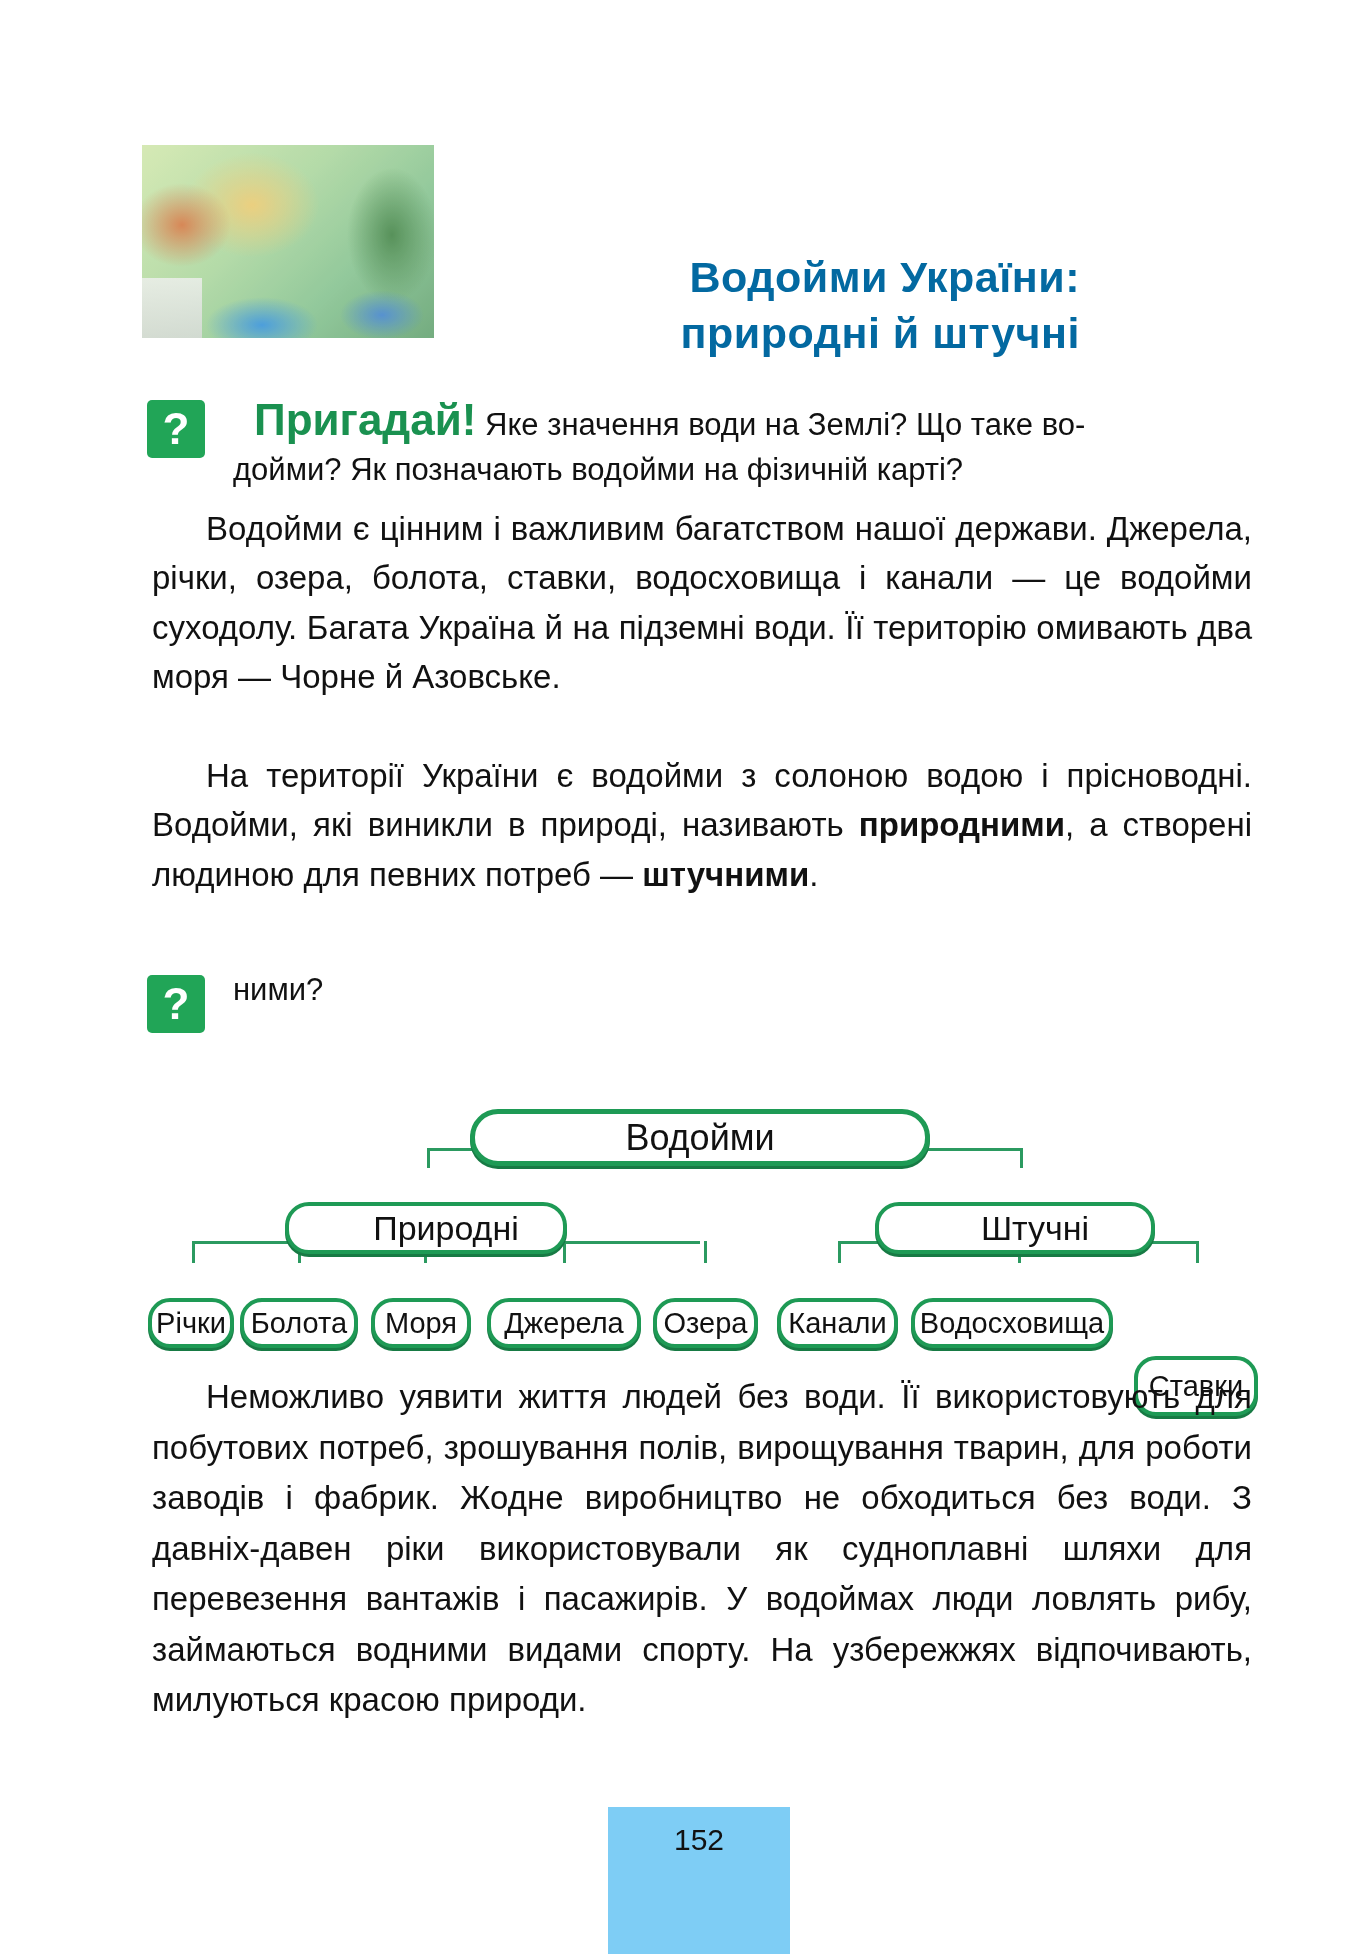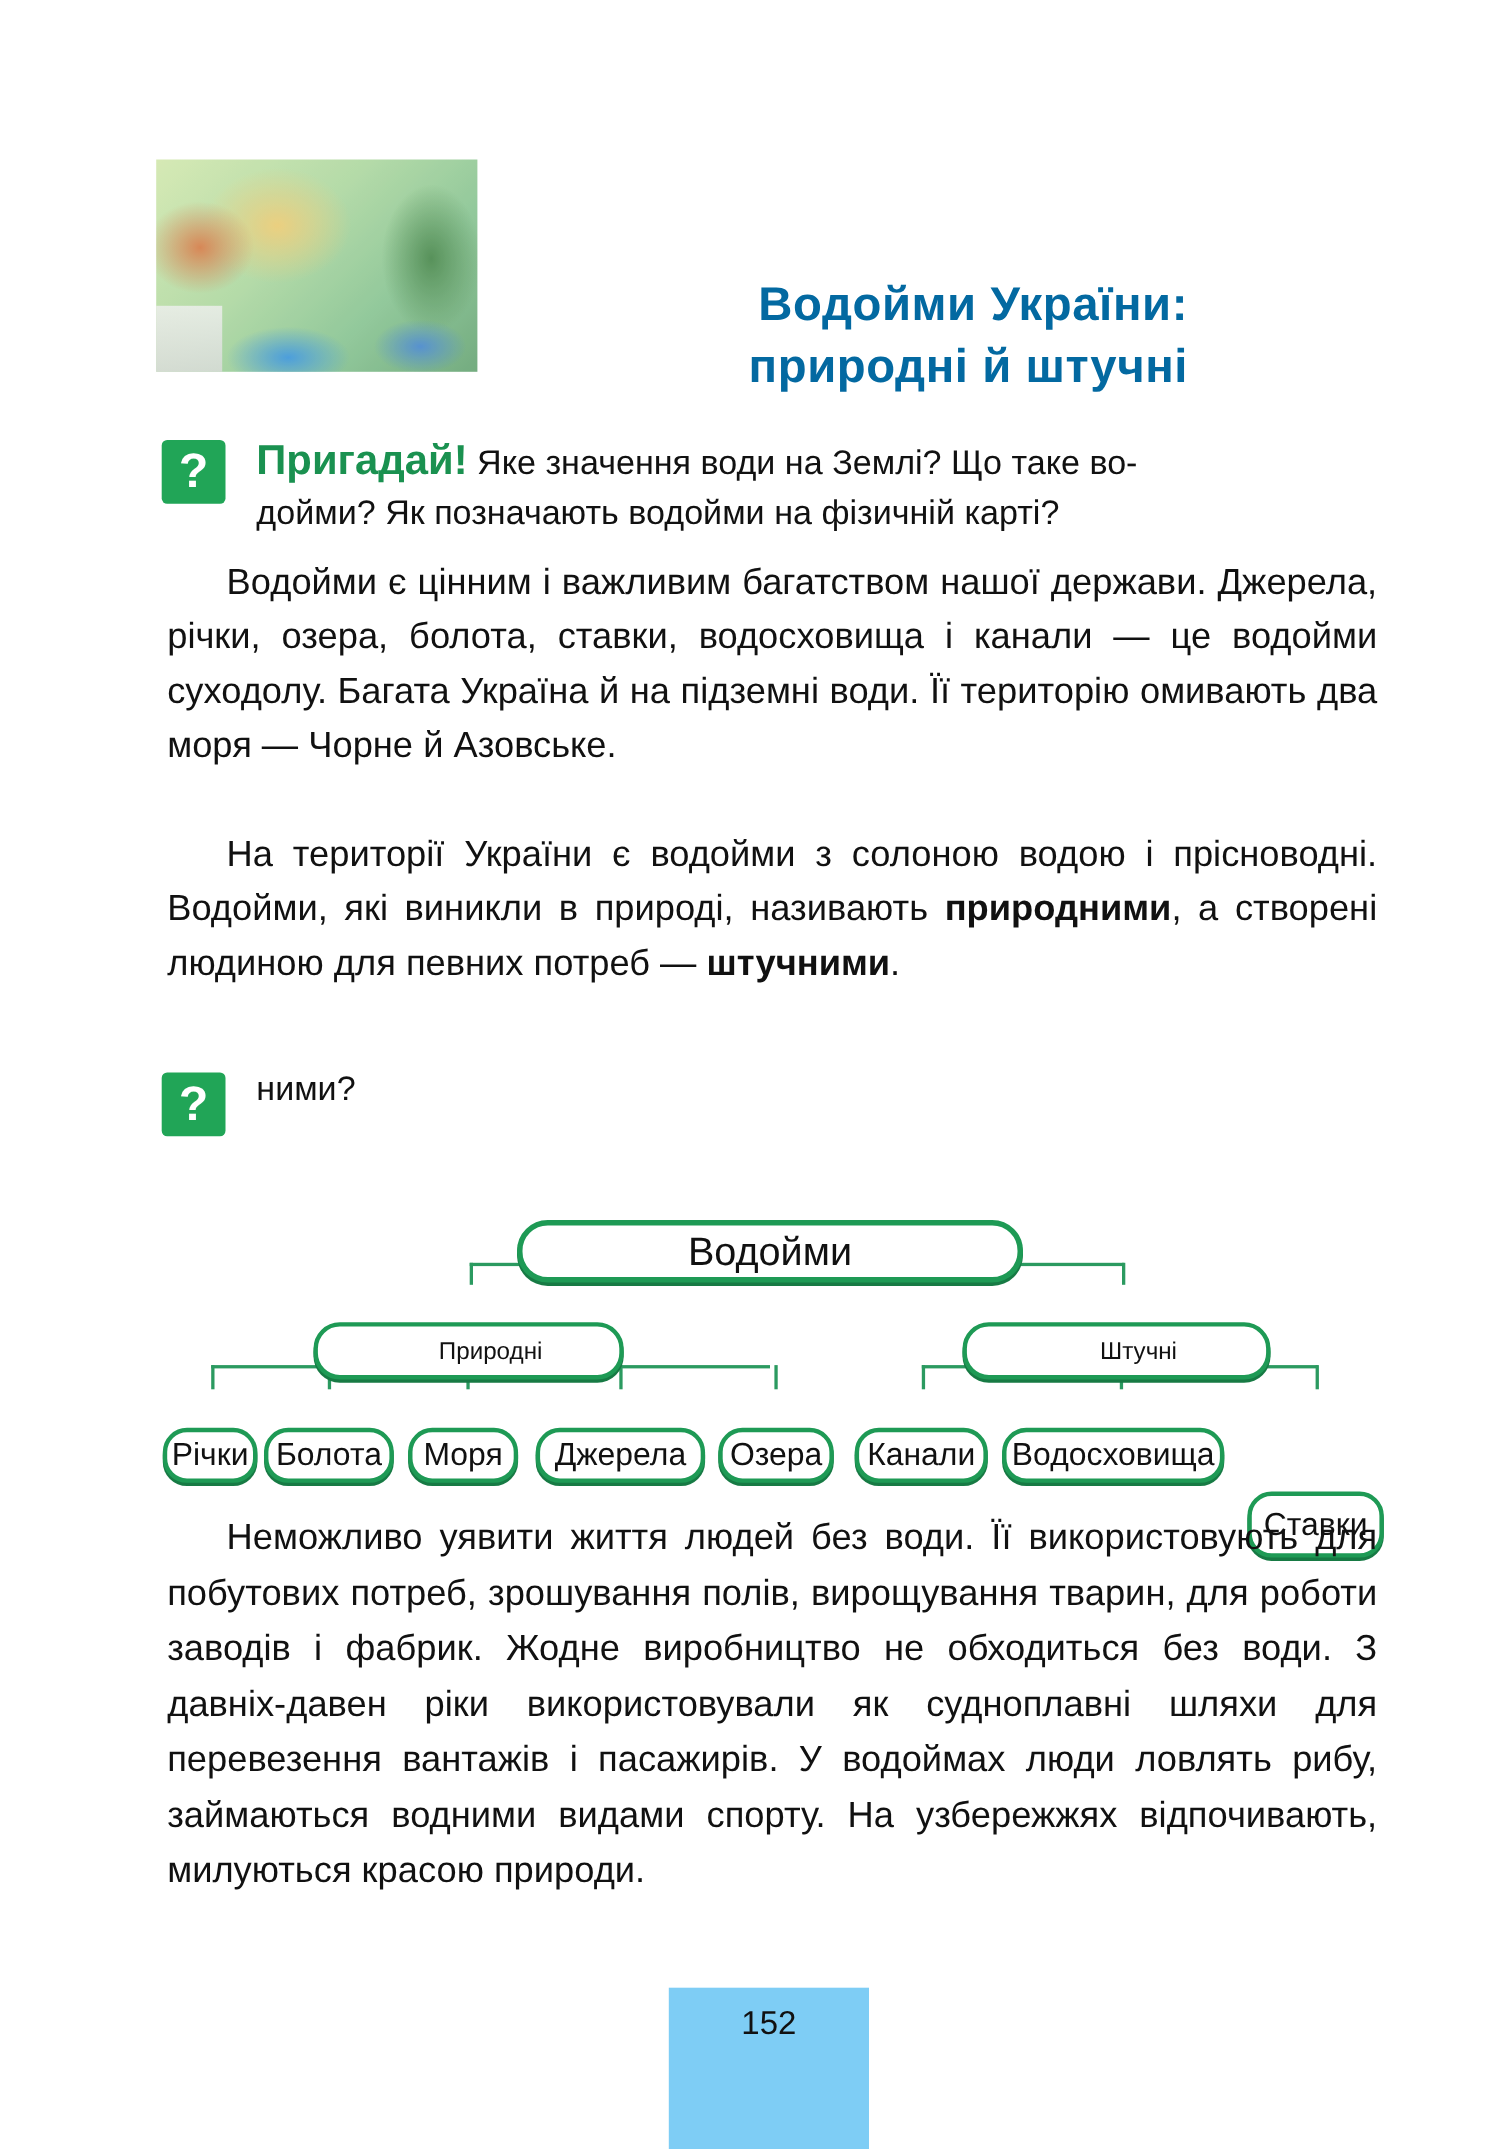--- a/index.html
+++ b/index.html
@@ -46,21 +46,21 @@
   .green-bold { color: #1a9150; font-weight: bold; }
   .node {
     position: absolute; box-sizing: border-box;
     border: 4px solid #1e9a55; border-radius: 22px; background: #fff;
     display: flex; align-items: center; justify-content: center;
     font-size: 29px; color: #111;
     box-shadow: 0 3px 0 #177a44;
     margin-top: 36px;
   }
   .node.big { font-size: 36px; border-radius: 28px; border-width: 5px; }
-  .node.mid { font-size: 22px; border-radius: 24px; padding-left: 40px; }
+  .node.mid { font-size: 34px; border-radius: 24px; padding-left: 40px; }
   .line { position: absolute; background: #2b9a60; }
   .page-box {
     left: 608px; top: 1807px; width: 182px; height: 147px;
     background: #7ecdf5;
   }
   .page-num {
     left: 608px; top: 1823px; width: 182px; text-align: center;
     font-size: 30px; color: #111;
   }
 </style>
@@ -68,21 +68,21 @@
 <body>
 
 <div class="abs map"></div>
 <div class="abs map-inset"></div>
 
 <div class="abs title" style="top:249px;">Водойми України:</div>
 <div class="abs title" style="top:305px;">природні й штучні</div>
 
 <div class="abs qicon" style="left:147px; top:400px;">?</div>
 <div class="abs qtext" style="top:397px; line-height:45px;">
-  <div style="white-space:nowrap;"><span class="green-bold" style="font-size:38px;">Пригадай!</span><span> Яке значення води на Землі? Що таке во-</span></div>
+  <div style="white-space:nowrap;"><span class="green-bold" style="font-size:44px;margin-left:21px;">Пригадай!</span><span> Яке значення води на Землі? Що таке во-</span></div>
   <div>дойми? Як позначають водойми на фізичній карті?</div>
 </div>
 
 <div class="abs text" style="top:500px;">
   <p class="indent">Водойми є цінним і важливим багатством нашої держави. Джерела, річки, озера, болота, ставки, водосховища і канали — це водойми суходолу. Багата Україна й на підземні води. Її територію омивають два моря — Чорне й Азовське.</p>
 </div>
 
 <div class="abs text" style="top:747px;">
   <p class="indent"><span>На території України є водойми з солоною водою і прісноводні. Водойми, які виникли в природі, називають </span><b>природними</b><span>, а створені людиною для певних потреб — </span><b>штучними</b><span>.</span></p>
 </div>

